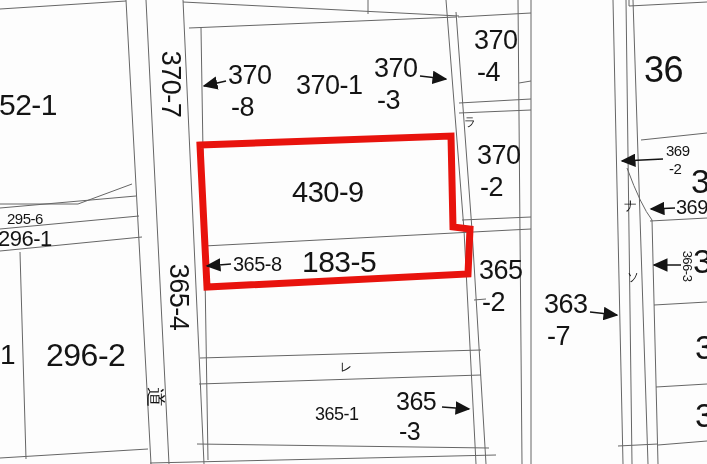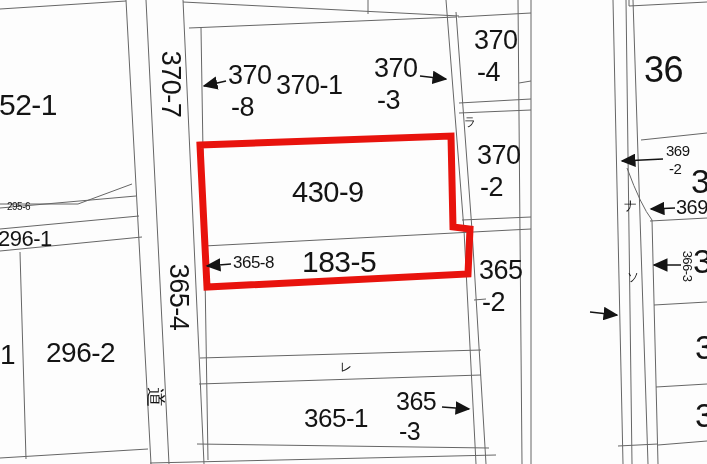--- a/index.html
+++ b/index.html
@@ -92,28 +92,28 @@
       <line x1="231" y1="264" x2="207" y2="266" marker-end="url(#ah)"></line>
       <line x1="442" y1="407" x2="469" y2="409" marker-end="url(#ah)"></line>
       <line x1="590" y1="312" x2="617" y2="315" marker-end="url(#ah)"></line>
       <line x1="663" y1="159" x2="622" y2="161" marker-end="url(#ah)"></line>
       <line x1="675" y1="208" x2="651" y2="209" marker-end="url(#ah)"></line>
       <line x1="681" y1="265" x2="654" y2="265" marker-end="url(#ah)"></line>
     </g>
   </svg>
 
   <div class="lbl" style="left:-1px;top:90px;font-size:30px">52-1</div>
-  <div class="lbl" style="left:276px;top:72px;font-size:27px">370-1</div>
+  <div class="lbl" style="left:296px;top:72px;font-size:27px">370-1</div>
   <div class="lbl" style="left:292px;top:178px;font-size:29px">430-9</div>
   <div class="lbl" style="left:302px;top:247px;font-size:30px">183-5</div>
-  <div class="lbl" style="left:233px;top:254px;font-size:17px">365-8</div>
-  <div class="lbl" style="left:304px;top:405px;font-size:26px">365-1</div>
-  <div class="lbl" style="left:46px;top:339px;font-size:28px">296-2</div>
+  <div class="lbl" style="left:233px;top:254px;font-size:20px">365-8</div>
+  <div class="lbl" style="left:315px;top:405px;font-size:18px">365-1</div>
+  <div class="lbl" style="left:46px;top:339px;font-size:32px">296-2</div>
   <div class="lbl" style="left:-2px;top:228px;font-size:22px">296-1</div>
-  <div class="lbl" style="left:7px;top:202px;font-size:10px">295-6</div>
+  <div class="lbl" style="left:7px;top:211px;font-size:15px">295-6</div>
   <div class="lbl" style="left:0px;top:341px;font-size:28px">1</div>
   <div class="lbl" style="left:644px;top:52px;font-size:36px">36</div>
   <div class="lbl" style="left:691px;top:164px;font-size:34px">3</div>
   <div class="lbl" style="left:676px;top:197px;font-size:20px">369</div>
   <div class="lbl" style="left:693px;top:244px;font-size:34px">3</div>
   <div class="lbl" style="left:695px;top:330px;font-size:34px">3</div>
   <div class="lbl" style="left:695px;top:398px;font-size:34px">3</div>
 
   <div class="lbl" style="left:464px;top:116px;font-size:12px">ラ</div>
   <div class="lbl" style="left:340px;top:361px;font-size:12px">レ</div>
@@ -138,20 +138,24 @@
     <div class="l2">-4</div>
   </div>
   <div class="lbl two" style="left:477px;top:140px;font-size:27px">
     <div>370</div>
     <div class="l2">-2</div>
   </div>
   <div class="lbl two" style="left:479px;top:255px;font-size:27px">
     <div>365</div>
     <div class="l2">-2</div>
   </div>
+  <div class="lbl two" style="left:544px;top:289px;font-size:27px">
+    <div>363</div>
+    <div class="l2">-7</div>
+  </div>
   <div class="lbl two" style="left:396px;top:387px;font-size:25px">
     <div>365</div>
     <div class="l2">-3</div>
   </div>
   <div class="lbl two" style="left:666px;top:142px;font-size:15px">
     <div>369</div>
     <div class="l2">-2</div>
   </div>
 
 </div>

